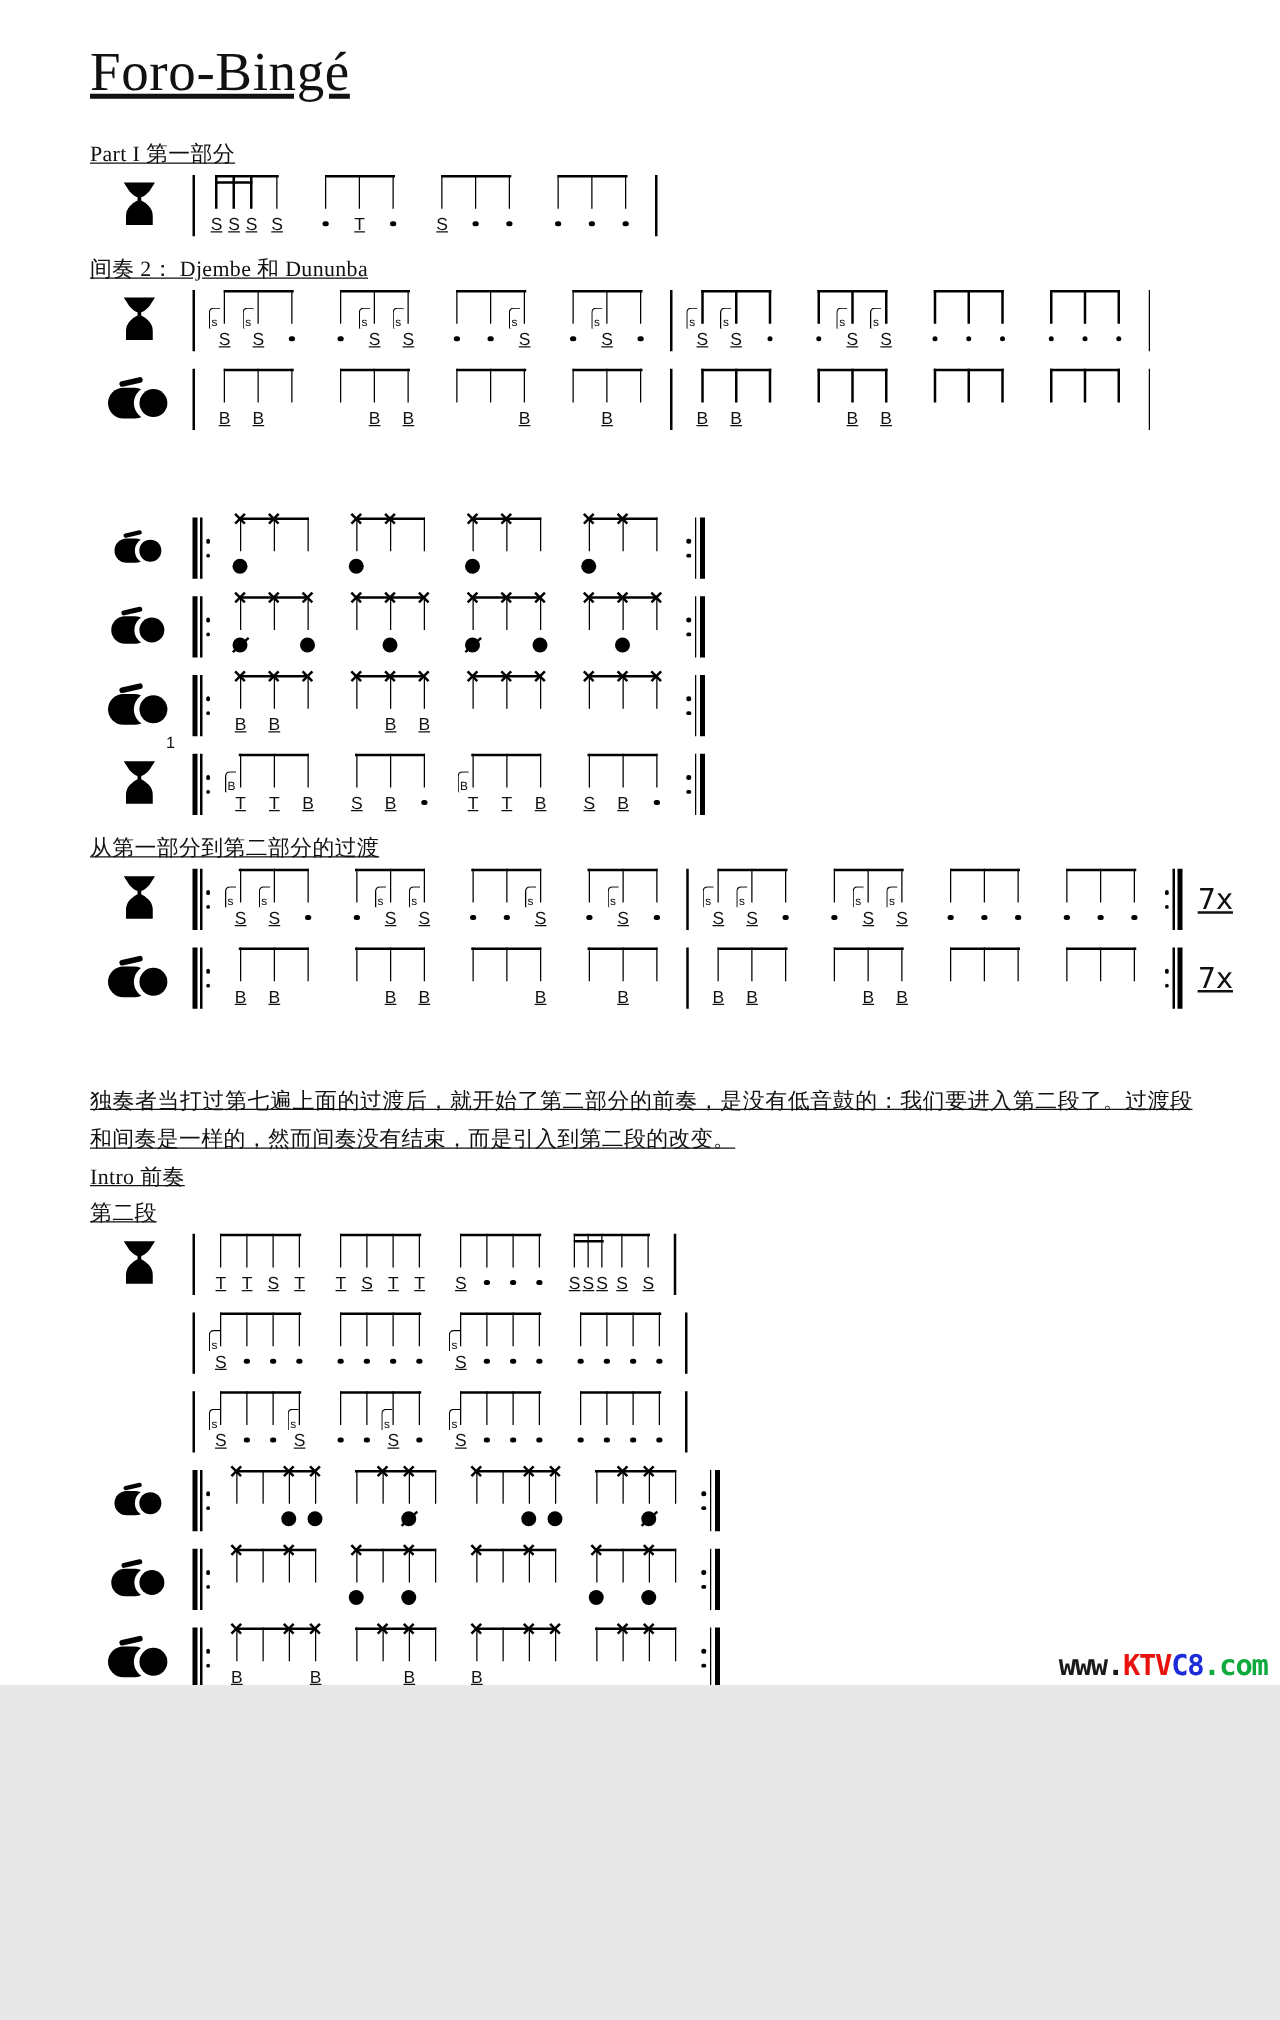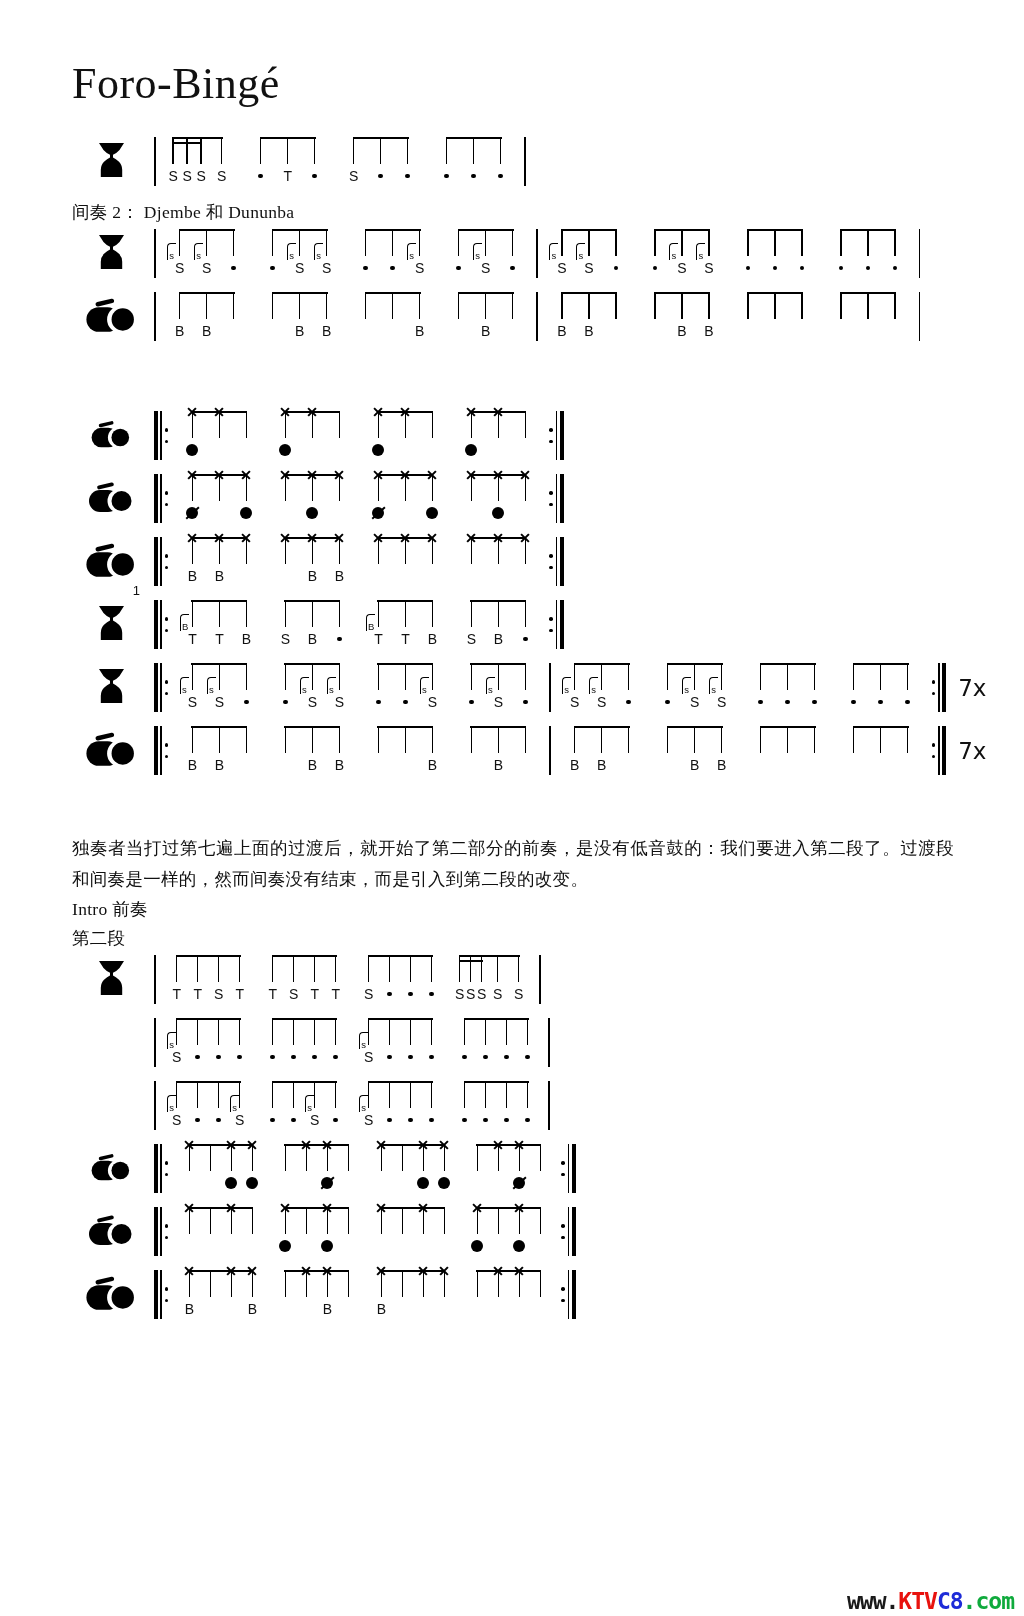--- a/index.html
+++ b/index.html
@@ -1,19 +1,19 @@
 <!DOCTYPE html>
 <html><head>
 <meta charset="utf-8">
 <style>
   html,body{margin:0;padding:0;background:#e8e8e8;}
   .sheet{
-    width:1024px;height:1616px;margin:0 auto;position:relative;overflow:hidden;
-    background:#ffffff;box-sizing:border-box;padding:54px 70px 0 72px;
-    font-family:"Liberation Serif","DejaVu Serif",serif;color:#111;
+    width:1024px;height:1348px;margin:0 auto;position:relative;overflow:hidden;
+    background:#ffffff;box-sizing:border-box;padding:28px 70px 0 72px;
+    font-family:"Liberation Serif","DejaVu Serif",serif;color:#111;text-decoration:underline;
   }
   h1.title{font-size:44px;font-weight:400;margin:4px 0 26px 0;letter-spacing:0.5px;}
   .para{font-size:17.5px;line-height:31px;margin:0;text-align:justify;letter-spacing:0.3px;}
   .hline{font-size:17.5px;line-height:29px;letter-spacing:0.3px;}
   .gap56{height:56px;} .gap46{height:46px;}
 
   
   .nrow{display:flex;align-items:flex-start;height:63px;}
   .iconbox{width:78px;min-width:78px;height:50px;position:relative;
            display:flex;justify-content:center;align-items:center;}
@@ -52,20 +52,21 @@
   .wm0{color:#1a1a1a;} .wm1{color:#e8120e;} .wm2{color:#1d2bd8;} .wm3{color:#0faa3c;}
 </style>
 </head>
 <body>
 
 <div class="sheet">
 
   <h1 class="title">Foro-Bingé</h1>
 
 
+  <div class="hline">Part I 第一部分</div>
 
   <div>
       <div class="nrow">
         <div class="iconbox">
           <svg width="27" height="36" viewBox="0 0 27 36">
             <path fill="#000" d="M1 1 h25 l-4.5 7 q-3.5 3.8 -6.5 4.8 l0 2.6 q2.8 1.1 6 4.4 q3.2 3.3 3.2 8 l0 7.2 h-21.4 l0 -7.2 q0 -4.7 3.2 -8 q3.2 -3.3 6 -4.4 l0 -2.6 q-3 -1 -6.5 -4.8 z"></path>
           </svg>
         </div>
         <div class="music">
           <div class="barwrap">
@@ -1211,20 +1212,21 @@
               <div class="rdot"></div>
               <div class="rdot"></div>
             </div>
             <div class="bline"></div>
             <div class="bline thick"></div>
           </div>
         </div>
       </div>
     </div>
 
+  <div class="hline">从第一部分到第二部分的过渡</div>
 
   <div>
       <div class="nrow">
         <div class="iconbox">
           <svg width="27" height="36" viewBox="0 0 27 36">
             <path fill="#000" d="M1 1 h25 l-4.5 7 q-3.5 3.8 -6.5 4.8 l0 2.6 q2.8 1.1 6 4.4 q3.2 3.3 3.2 8 l0 7.2 h-21.4 l0 -7.2 q0 -4.7 3.2 -8 q3.2 -3.3 6 -4.4 l0 -2.6 q-3 -1 -6.5 -4.8 z"></path>
           </svg>
         </div>
         <div class="music">
           <div class="barwrap">

